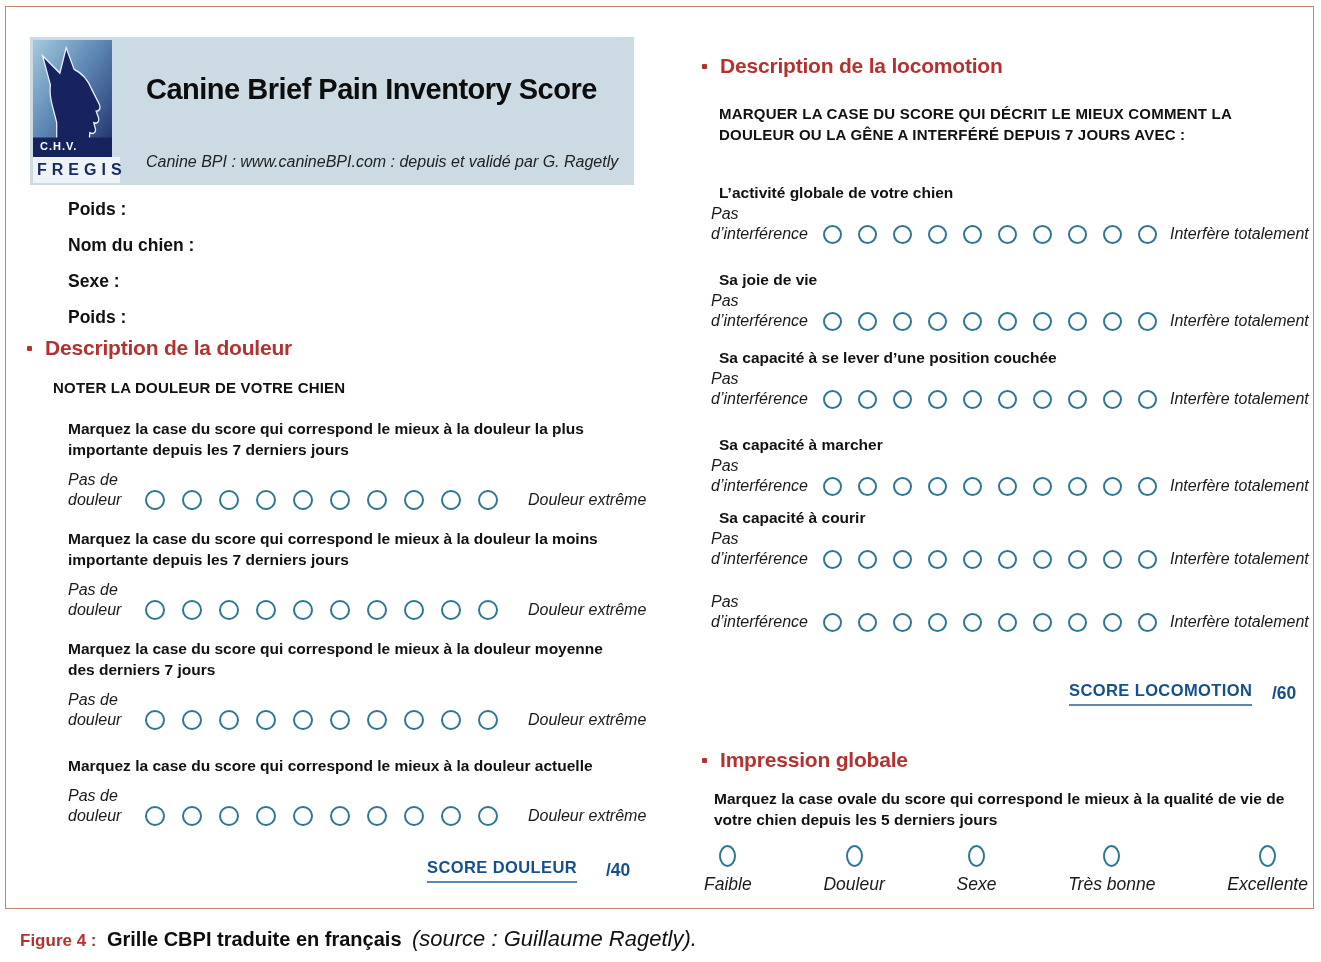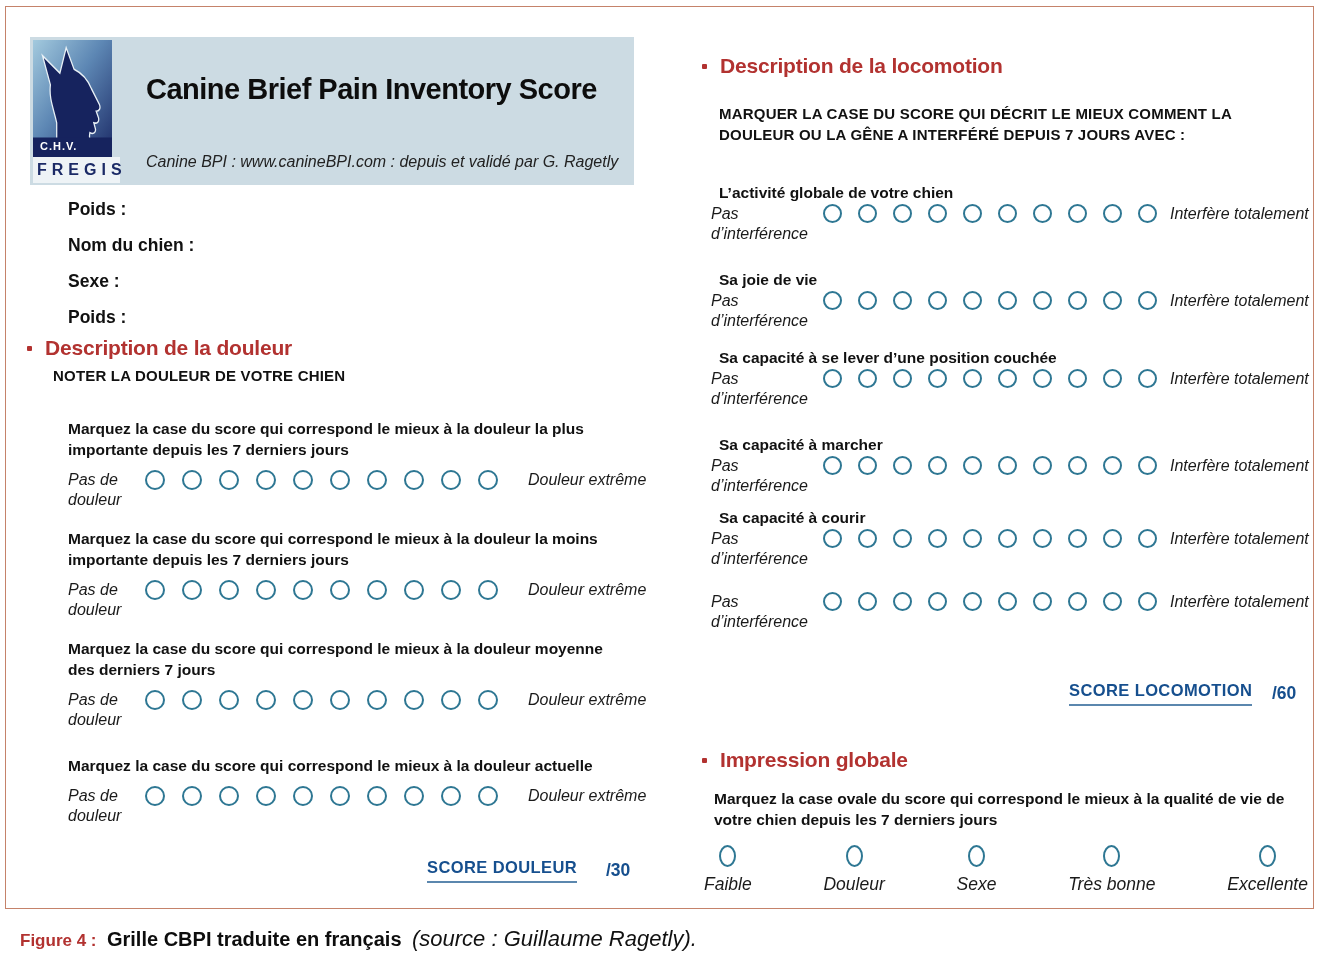--- a/index.html
+++ b/index.html
@@ -29,21 +29,21 @@
   
   .sec-head { position:absolute; display:flex; align-items:center; }
   .bullet { width:5px; height:5px; background:var(--accent-red,#b23230); border-radius:1px;
             margin-right:13px; flex:none; }
   .sec-head-text { color:var(--accent-red,#b23230); font-size:21px; font-weight:bold; letter-spacing:-0.2px; }
   .caps-instr { position:absolute; font-size:15px; font-weight:bold; letter-spacing:0.2px; line-height:21px; }
 
   
   .q-block { position:absolute; left:62px; width:556px; }
   .q-text { font-size:15.5px; font-weight:bold; line-height:21px; }
-  .scale-row { display:flex; align-items:flex-start; margin-top:10px; }
+  .scale-row { display:flex; align-items:flex-end; margin-top:10px; }
   .ll, .lr { font-style:italic; font-size:16px; line-height:20px; color:#1a1a1a; }
   .ll { width:77px; flex:none; }
   .lr { margin-left:30px; flex:none; }
   .circles { display:flex; gap:17px; align-items:center; }
   .circle { width:20px; height:20px; border:2.5px solid var(--circle-teal,#2e7793);
             border-radius:50%; background:#fff; flex:none; cursor:pointer; }
 
   .loco-item { position:absolute; left:705px; width:575px; }
   .loco-item .item-title { font-size:15.5px; font-weight:bold; line-height:19px; margin-left:8px; }
   .loco-item .scale-row { margin-top:2px; }
@@ -104,21 +104,21 @@
       <div class="field">Poids :</div>
       <div class="field">Nom du chien :</div>
       <div class="field">Sexe :</div>
       <div class="field">Poids :</div>
     </div>
 
     <div class="sec-head" style="left:21px; top:329px;">
       <span class="bullet"></span>
       <span class="sec-head-text">Description de la douleur</span>
     </div>
-    <div class="caps-instr" style="left:47px; top:358px; width:380px;">NOTER LA DOULEUR DE VOTRE CHIEN</div>
+    <div class="caps-instr" style="left:47px; top:370px; width:380px;">NOTER LA DOULEUR DE VOTRE CHIEN</div>
 
     <div class="q-block" style="top:411px;">
       <div class="q-text">Marquez la case du score qui correspond le mieux à la douleur la plus importante depuis les 7 derniers jours</div>
       <div class="scale-row">
         <span class="ll">Pas de douleur</span>
         <span class="circles">
             <span class="circle"></span>
             <span class="circle"></span>
             <span class="circle"></span>
             <span class="circle"></span>
@@ -187,21 +187,21 @@
             <span class="circle"></span>
             <span class="circle"></span>
             <span class="circle"></span>
             <span class="circle"></span>
           </span>
         <span class="lr">Douleur extrême</span>
       </div>
     </div>
 
     <span class="score-label" style="left:421px; top:851px;">SCORE DOULEUR</span>
-    <span class="score-max" style="left:600px; top:853px;">/30</span>
+    <span class="score-max" style="left:600px; top:853px;">/40</span>
 
     <div class="sec-head" style="left:696px; top:47px;">
       <span class="bullet"></span>
       <span class="sec-head-text">Description de la locomotion</span>
     </div>
     <div class="caps-instr" style="left:713px; top:96px; width:552px;">MARQUER LA CASE DU SCORE QUI DÉCRIT LE MIEUX COMMENT LA DOULEUR OU LA GÊNE A INTERFÉRÉ DEPUIS 7 JOURS AVEC :</div>
 
     <div class="loco-item" style="top:176px;">
       <div class="item-title">L’activité globale de votre chien</div>
       <div class="scale-row">
@@ -321,21 +321,21 @@
       </div>
     </div>
 
     <span class="score-label" style="left:1063px; top:674px;">SCORE LOCOMOTION</span>
     <span class="score-max" style="left:1266px; top:676px;">/60</span>
 
     <div class="sec-head" style="left:696px; top:741px;">
       <span class="bullet"></span>
       <span class="sec-head-text">Impression globale</span>
     </div>
-    <div class="caps-instr" style="left:708px; top:781px; width:584px; letter-spacing:0; font-size:15.5px;">Marquez la case ovale du score qui correspond le mieux à la qualité de vie de votre chien depuis les 7 derniers jours</div>
+    <div class="caps-instr" style="left:708px; top:781px; width:584px; letter-spacing:0; font-size:15.5px;">Marquez la case ovale du score qui correspond le mieux à la qualité de vie de votre chien depuis les 5 derniers jours</div>
 
     <div class="ovals-row">
       <div class="oval-col">
         <span class="oval"></span>
         <span class="oval-label">Faible</span>
       </div>
       <div class="oval-col">
         <span class="oval"></span>
         <span class="oval-label">Douleur</span>
       </div>

